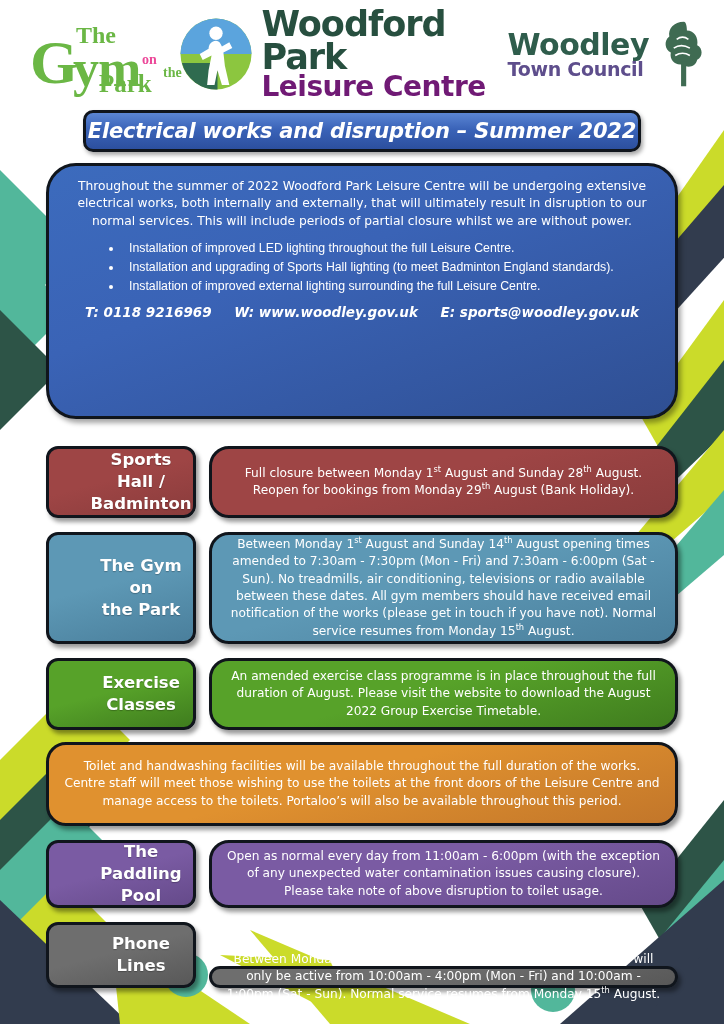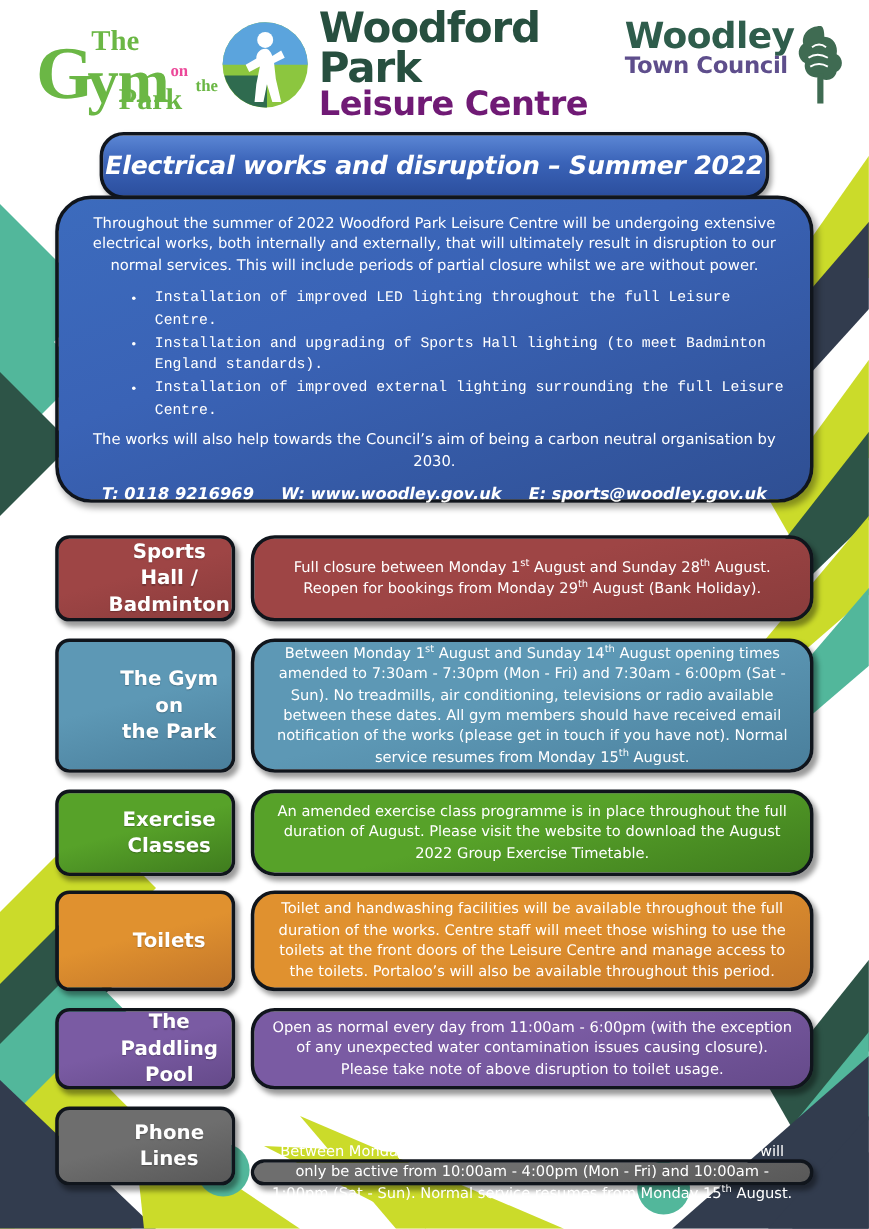--- a/index.html
+++ b/index.html
@@ -61,37 +61,37 @@
   .wp-text { line-height: 0.93; }
   .wp-line1 {
     font-family: "DejaVu Sans", sans-serif; font-weight: bold;
     font-size: 35px; color: #274f3f; letter-spacing: -1px;
   }
   .wp-line2 {
     font-family: "DejaVu Sans", sans-serif; font-weight: bold;
     font-size: 28px; color: #701a75; letter-spacing: -0.5px;
   }
 
-  .logo-wtc { display: flex; gap: 2px; }
+  .logo-wtc { display: flex; align-items: center; gap: 15px; }
   .wtc-text { text-align: left; line-height: 1; }
   .wtc-line1 {
     font-family: "DejaVu Sans", sans-serif; font-weight: bold;
     font-size: 30px; color: #2f5d4c; letter-spacing: -0.5px;
   }
   .wtc-line2 {
     font-family: "DejaVu Sans", sans-serif; font-weight: bold;
     font-size: 19px; color: #5e4e8c; letter-spacing: -0.3px;
   }
   .wtc-tree { width: 44px; height: 76px; flex: none; margin-left: -2px; }
 
   
   .title-banner {
-    position: absolute; left: 83px; top: 110px; width: 558px; height: 56px;
+    position: absolute; left: 83px; top: 110px; width: 558px; height: 42px;
     background: linear-gradient(180deg, #5b86d4 0%, #3a63b8 45%, #2c4f9e 100%);
-    border: 3px solid #10151c; border-radius: 20px;
+    border: 3px solid #10151c; border-radius: 10px;
     display: flex; align-items: center; justify-content: center;
     z-index: 5;
     box-shadow: 2px 3px 4px rgba(0,0,0,0.35);
   }
   .title-banner span {
     font-family: "DejaVu Sans", sans-serif;
     font-style: italic; font-weight: bold; font-size: 21px;
     color: #ffffff; letter-spacing: -0.2px;
   }
 
@@ -107,21 +107,21 @@
   .info-panel p {
     margin: 0 0 9px 0;
     font-family: "DejaVu Sans", sans-serif;
     font-size: 12.3px; line-height: 1.42; text-align: center;
     color: #ffffff;
   }
   .info-panel ul {
     margin: 2px 0 7px 0; padding-left: 52px; list-style: disc;
   }
   .info-panel li {
-    font-family: Liberation Mono, monospace;
+    font-family: Liberation Sans, sans-serif;
     font-size: 12.3px; line-height: 1.52; text-align: left;
     color: #ffffff; padding-left: 6px;
   }
   .contact-row {
     display: flex; justify-content: space-between;
     padding: 2px 14px 0 14px; margin-top: 4px;
   }
   .contact-row span {
     font-family: "DejaVu Sans", sans-serif;
     font-style: italic; font-weight: bold; font-size: 13.5px;
@@ -253,21 +253,20 @@
   <span>Electrical works and disruption – Summer 2022</span>
 </div>
 
 <div class="info-panel">
   <p>Throughout the summer of 2022 Woodford Park Leisure Centre will be undergoing extensive electrical works, both internally and externally, that will ultimately result in disruption to our normal services. This will include periods of partial closure whilst we are without power.</p>
   <ul id="bullets">
       <li>Installation of improved LED lighting throughout the full Leisure Centre.</li>
       <li>Installation and upgrading of Sports Hall lighting (to meet Badminton England standards).</li>
       <li>Installation of improved external lighting surrounding the full Leisure Centre.</li>
     </ul>
-  <p>The works will also help towards the Council’s aim of being a carbon neutral organisation by 2030.</p>
   <div class="contact-row">
     <span>T: 0118 9216969</span>
     <span>W:  www.woodley.gov.uk</span>
     <span>E: sports@woodley.gov.uk</span>
   </div>
 </div>
 
 <div id="rows-host">
     <div class="row" style="top: 446px; height: 72px;">
       <div class="label-box" style="background: linear-gradient(165deg, rgb(158, 69, 69) 0%, rgb(158, 69, 69) 45%, rgb(138, 60, 60) 100%);">
@@ -287,23 +286,20 @@
     </div>
     <div class="row" style="top: 658px; height: 72px;">
       <div class="label-box" style="background: linear-gradient(165deg, rgb(87, 162, 41) 0%, rgb(87, 162, 41) 45%, rgb(63, 124, 30) 100%);">
         <span>Exercise<br>Classes</span>
       </div>
       <div class="desc-box" style="background: linear-gradient(165deg, rgb(87, 162, 41) 0%, rgb(87, 162, 41) 45%, rgb(63, 124, 30) 100%);">
         <span>An amended exercise class programme is in place throughout the full duration of August. Please visit the website to download the August 2022 Group Exercise Timetable.</span>
       </div>
     </div>
     <div class="row" style="top: 742px; height: 84px;">
-      <div class="label-box" style="background: linear-gradient(165deg, rgb(224, 145, 47) 0%, rgb(224, 145, 47) 45%, rgb(194, 118, 42) 100%);">
-        <span>Toilets</span>
-      </div>
       <div class="desc-box" style="background: linear-gradient(165deg, rgb(224, 145, 47) 0%, rgb(224, 145, 47) 45%, rgb(194, 118, 42) 100%);">
         <span>Toilet and handwashing facilities will be available throughout the full duration of the works. Centre staff will meet those wishing to use the toilets at the front doors of the Leisure Centre and manage access to the toilets.  Portaloo’s will also be available throughout this period.</span>
       </div>
     </div>
     <div class="row" style="top: 840px; height: 68px;">
       <div class="label-box" style="background: linear-gradient(165deg, rgb(122, 91, 163) 0%, rgb(122, 91, 163) 45%, rgb(101, 74, 138) 100%);">
         <span>The Paddling<br>Pool</span>
       </div>
       <div class="desc-box" style="background: linear-gradient(165deg, rgb(122, 91, 163) 0%, rgb(122, 91, 163) 45%, rgb(101, 74, 138) 100%);">
         <span>Open as normal every day from 11:00am - 6:00pm (with the exception of any unexpected water contamination issues causing closure). Please take note of above disruption to toilet usage.</span>

